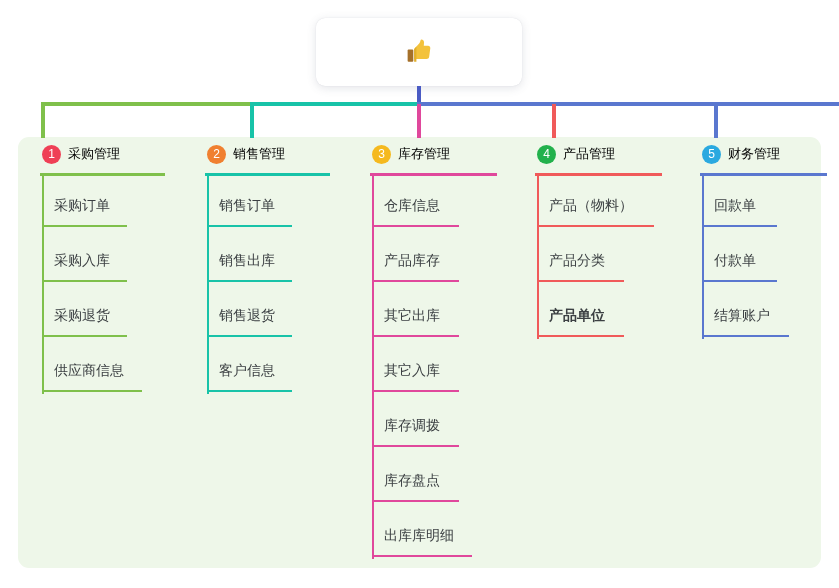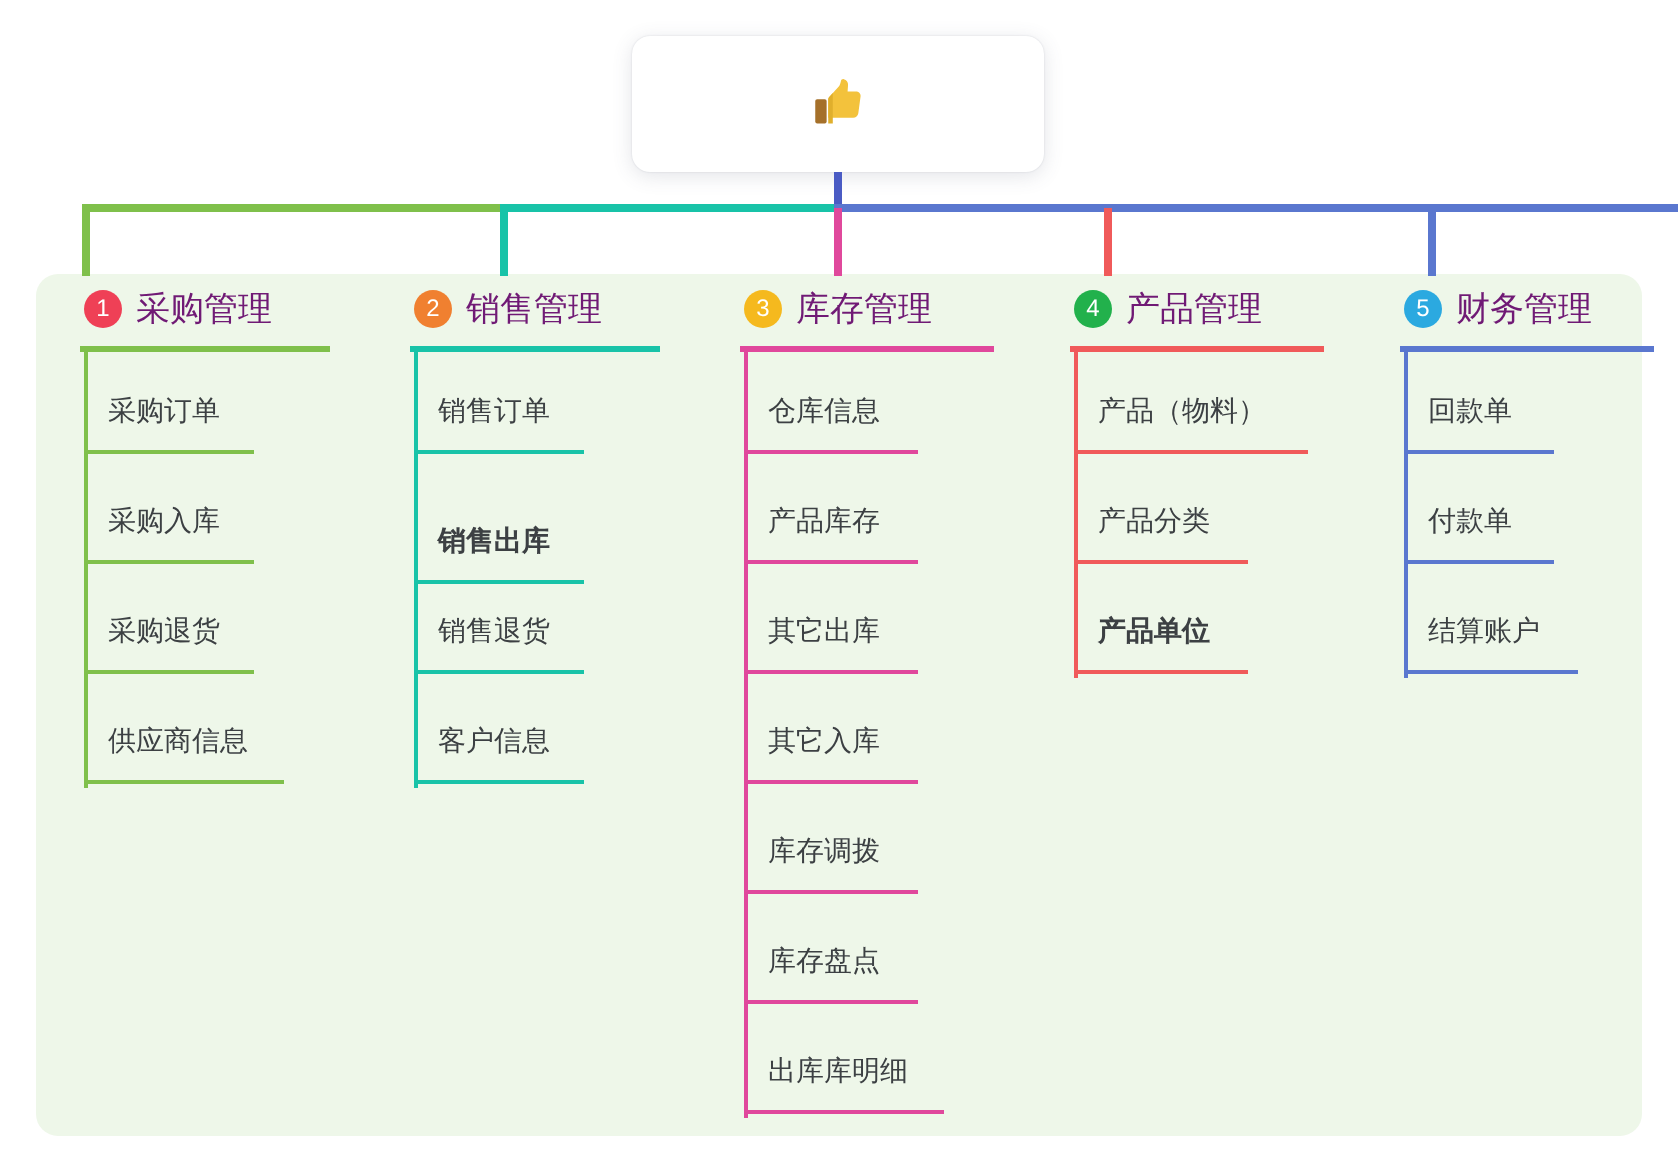--- a/index.html
+++ b/index.html
@@ -105,22 +105,22 @@
     height: 19px;
     border-radius: 50%;
     color: #ffffff;
     font-size: 12px;
     line-height: 19px;
     text-align: center;
     flex: 0 0 auto;
     font-family: "Liberation Sans", "DejaVu Sans", sans-serif;
   }
   .branch-label {
-    font-size: 17px;
-    color: #701a75;
+    font-size: 13px;
+    color: #000000;
     white-space: nowrap;
   }
   .header-underline {
     position: absolute;
     left: 20px;
     top: 33px;
     height: 3px;
   }
   
   .child-trunk {
@@ -206,21 +206,21 @@
         <div class="branch-header">
           <div class="badge" style="background: rgb(240, 128, 48);">2</div>
           <div class="branch-label">销售管理</div>
         </div>
         <div class="header-underline" style="width: 125px; background: rgb(24, 195, 168);"></div>
         <div class="child-trunk" style="height: 221px; background: rgb(24, 195, 168);"></div>
         <div class="child" style="top: 33px; left: 0px; width: 165px;">
           <div class="child-label">销售订单</div>
           <div class="child-underline" style="width: 85px; background: rgb(24, 195, 168);"></div>
         </div>
-        <div class="child" style="top: 98px; left: 0px; width: 165px; font-weight: bold;">
+        <div class="child" style="top: 88px; left: 0px; width: 165px;">
           <div class="child-label">销售出库</div>
           <div class="child-underline" style="width: 85px; background: rgb(24, 195, 168);"></div>
         </div>
         <div class="child" style="top: 143px; left: 0px; width: 165px; text-align: right;">
           <div class="child-label">销售退货</div>
           <div class="child-underline" style="width: 85px; background: rgb(24, 195, 168);"></div>
         </div>
         <div class="child" style="top: 198px; left: 0px; width: 165px;">
           <div class="child-label">客户信息</div>
           <div class="child-underline" style="width: 85px; background: rgb(24, 195, 168);"></div>

